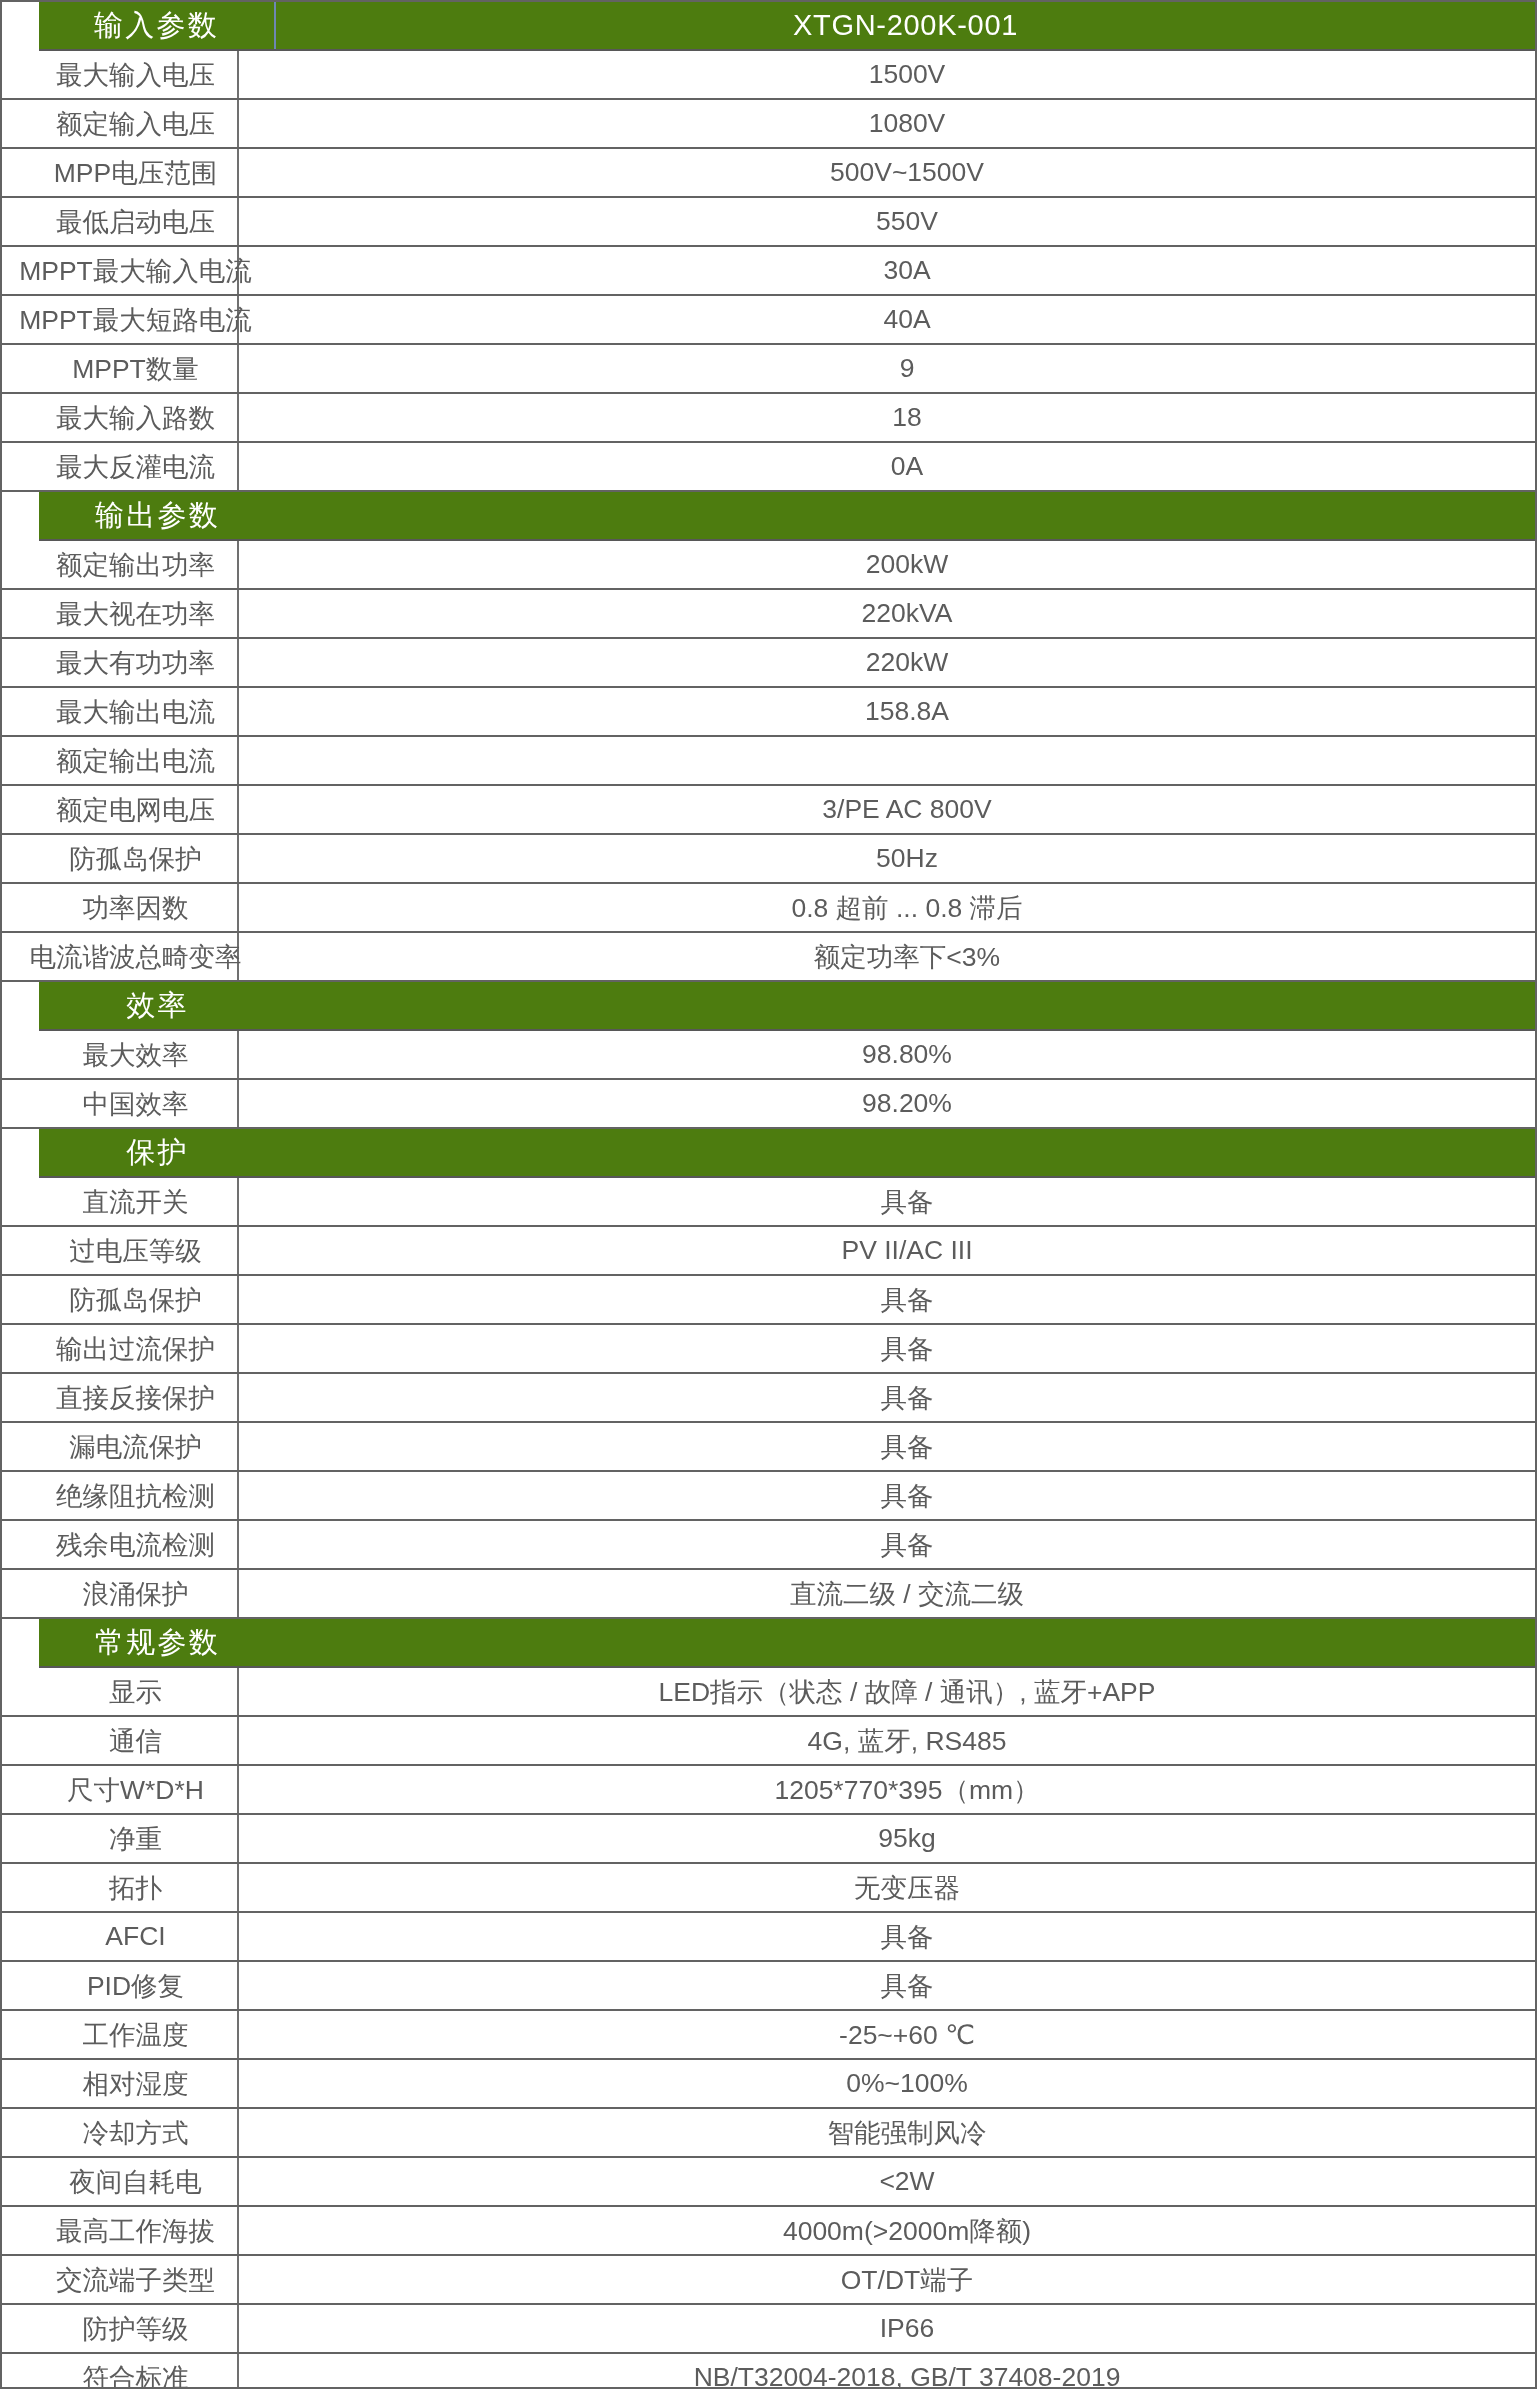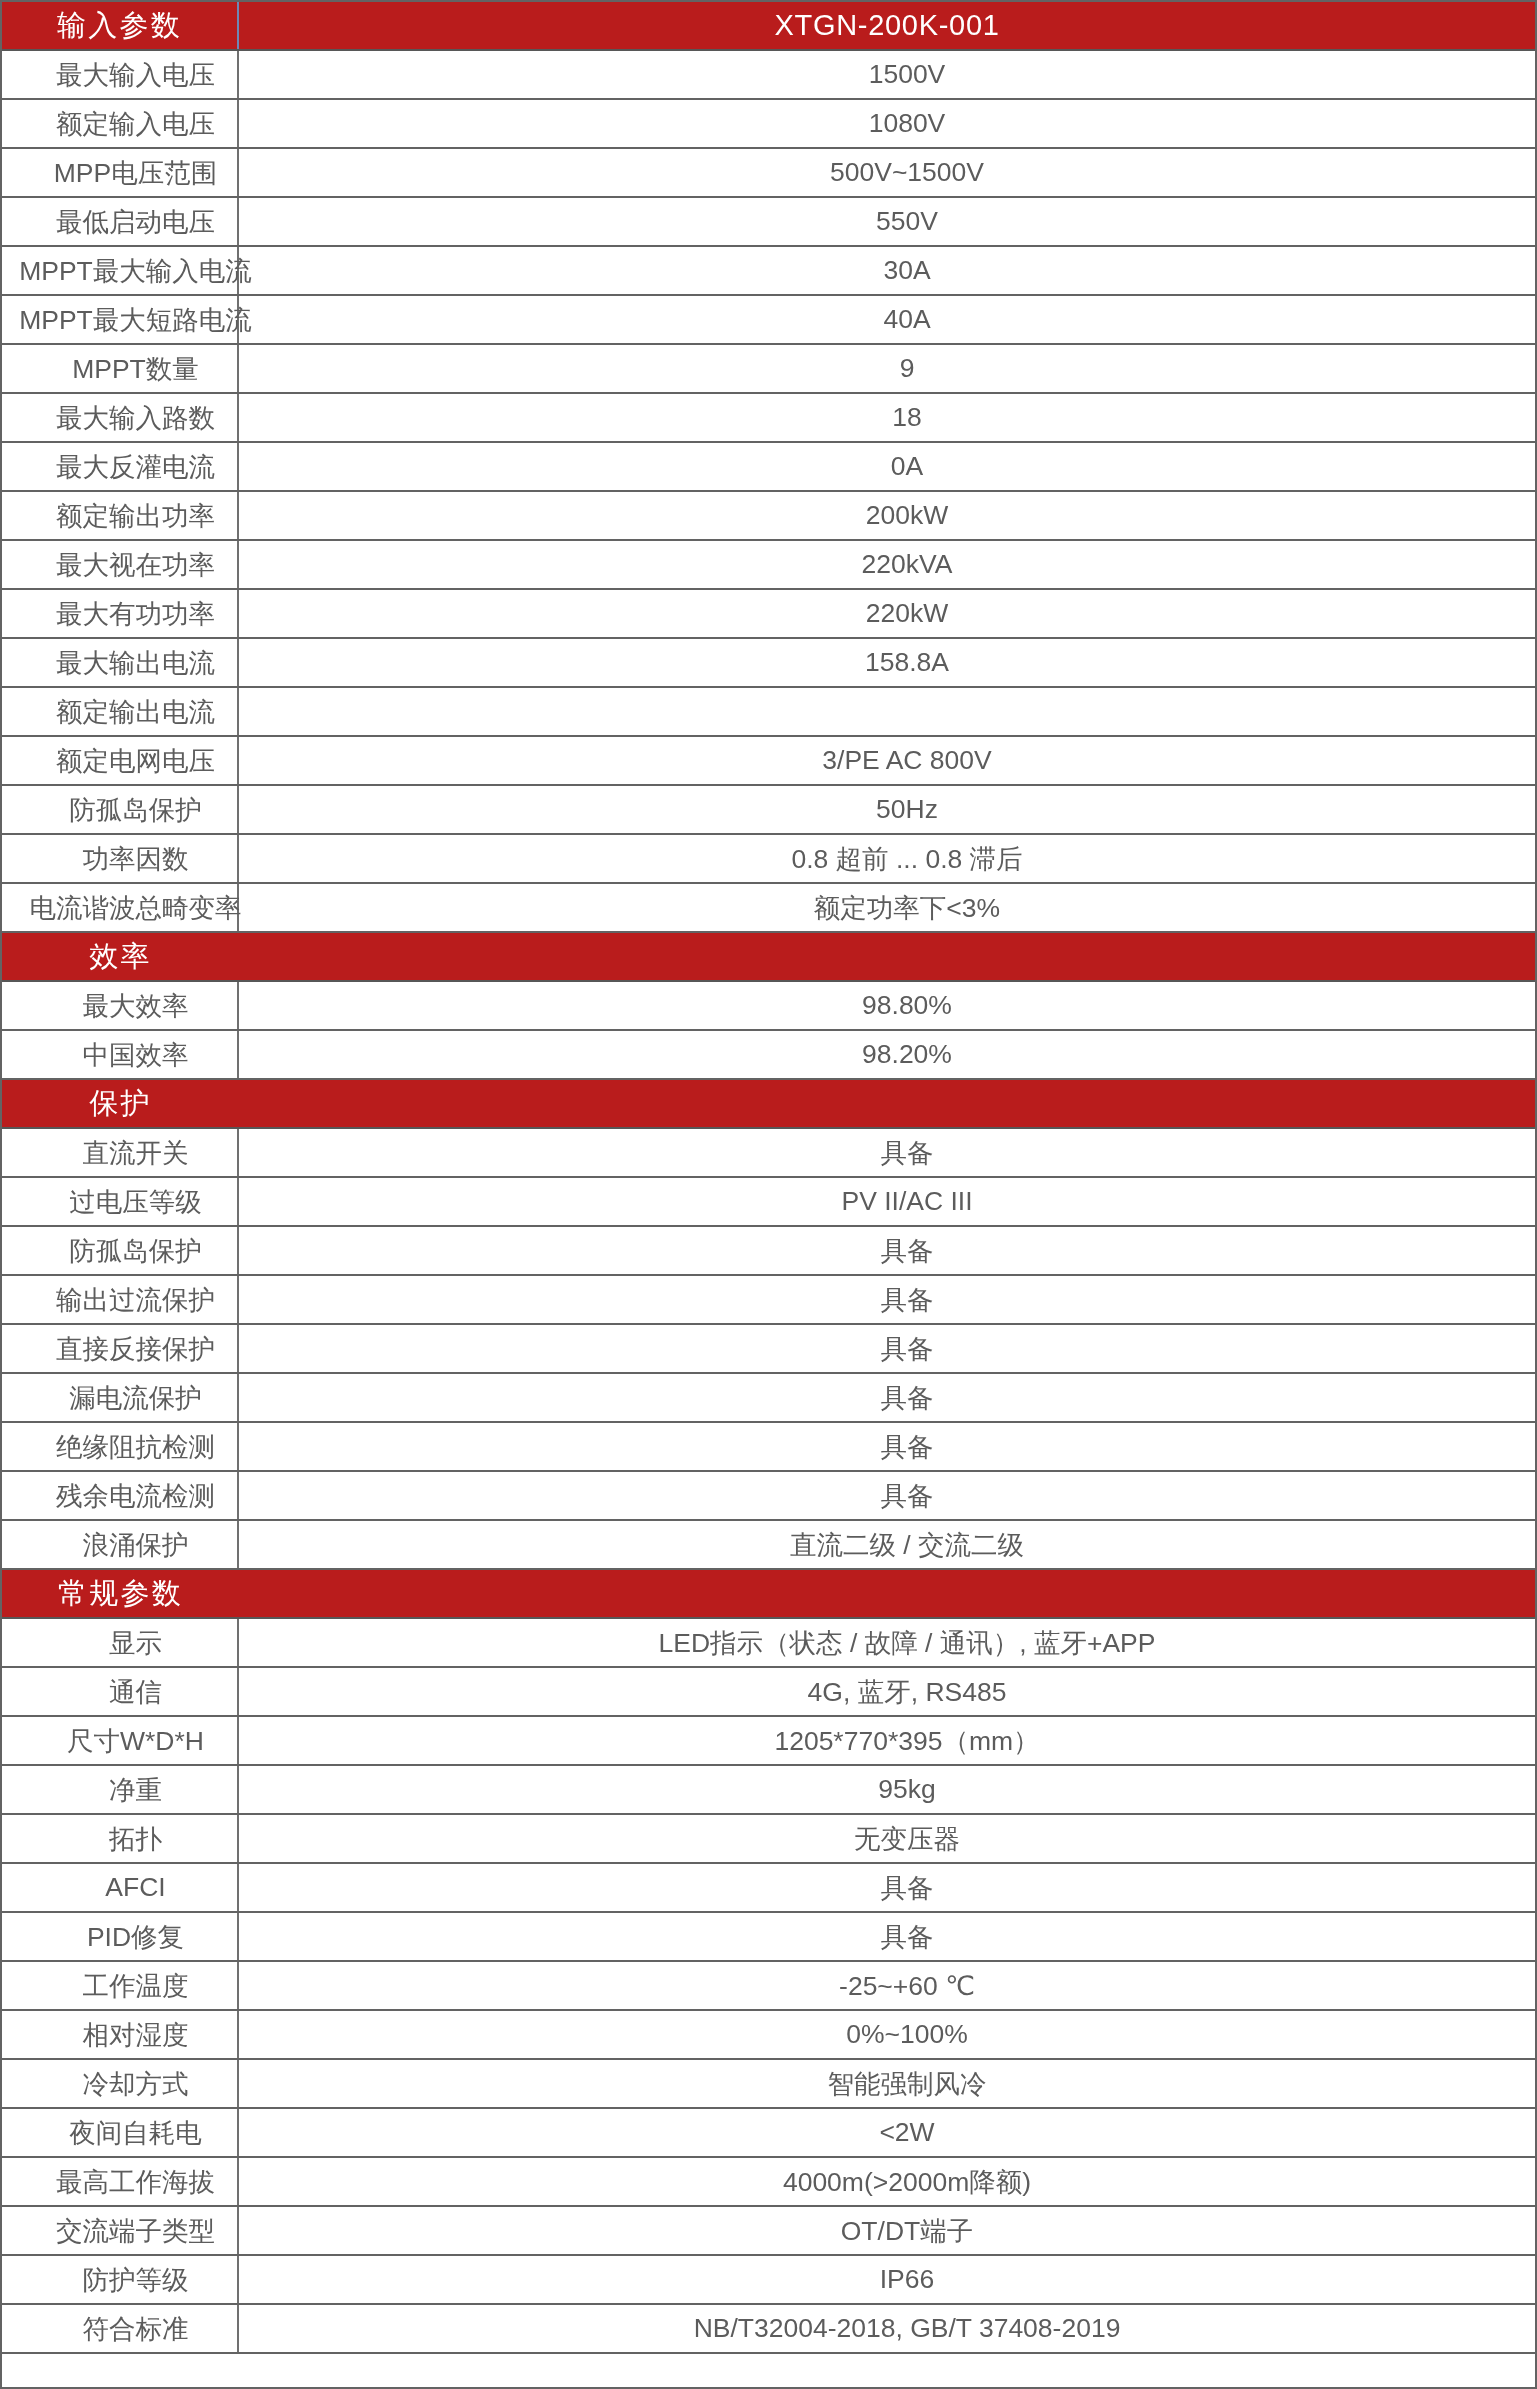--- a/index.html
+++ b/index.html
@@ -44,22 +44,23 @@
     display: flex;
     align-items: center;
     justify-content: center;
     font-size: 26.5px;
     color: #5c5c5c;
     text-align: center;
     white-space: nowrap;
     padding-left: 40px;
   }
   .row.section {
-    background: #b91c1c;
+    background: #4d7c0f;
     border-bottom: 2.2px solid #575757;
+    margin-left: 37px;
   }
   .section .cell-title {
     flex: 0 0 237px;
     width: 237px;
     box-sizing: border-box;
     display: flex;
     align-items: center;
     justify-content: center;
     color: #ffffff;
     font-size: 29px;
@@ -117,20 +118,23 @@
       <div class="cell-value">9</div>
     </div>
     <div class="row">
       <div class="cell-label">最大输入路数</div>
       <div class="cell-value">18</div>
     </div>
     <div class="row">
       <div class="cell-label">最大反灌电流</div>
       <div class="cell-value">0A</div>
     </div>
+    <div class="row section">
+      <div class="cell-title">输出参数</div>
+    </div>
     <div class="row">
       <div class="cell-label">额定输出功率</div>
       <div class="cell-value">200kW</div>
     </div>
     <div class="row">
       <div class="cell-label">最大视在功率</div>
       <div class="cell-value">220kVA</div>
     </div>
     <div class="row">
       <div class="cell-label">最大有功功率</div>

